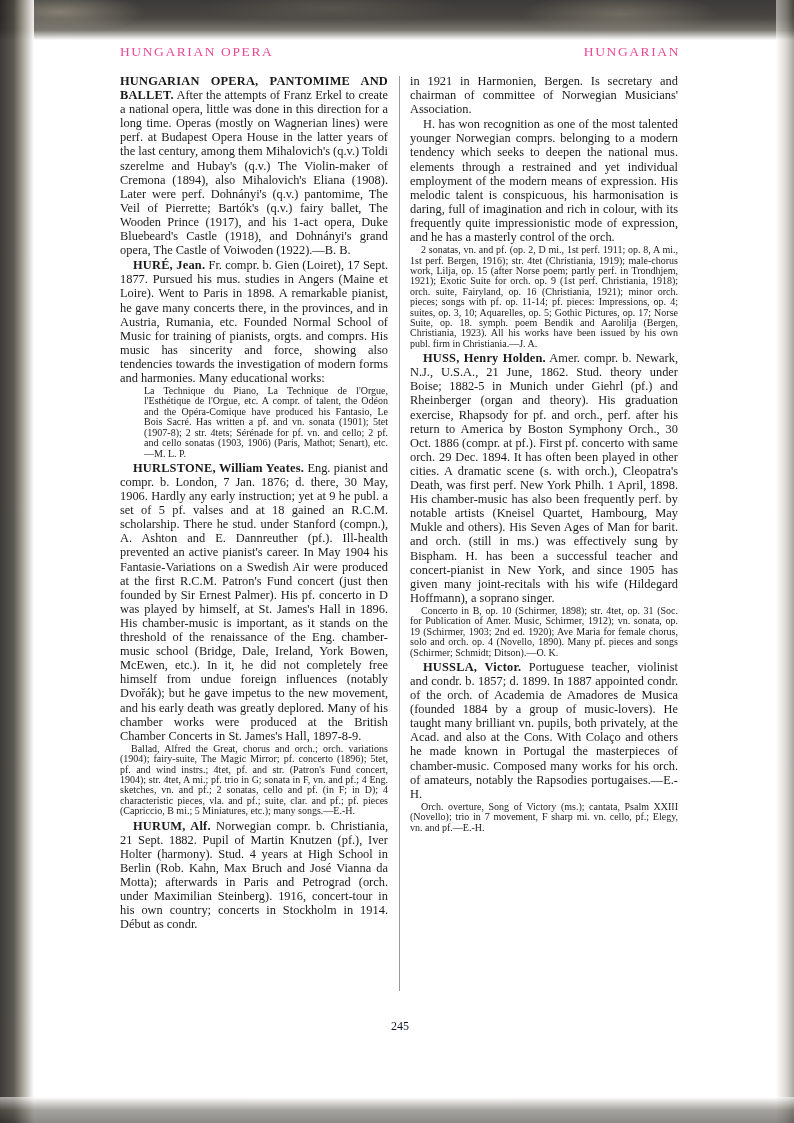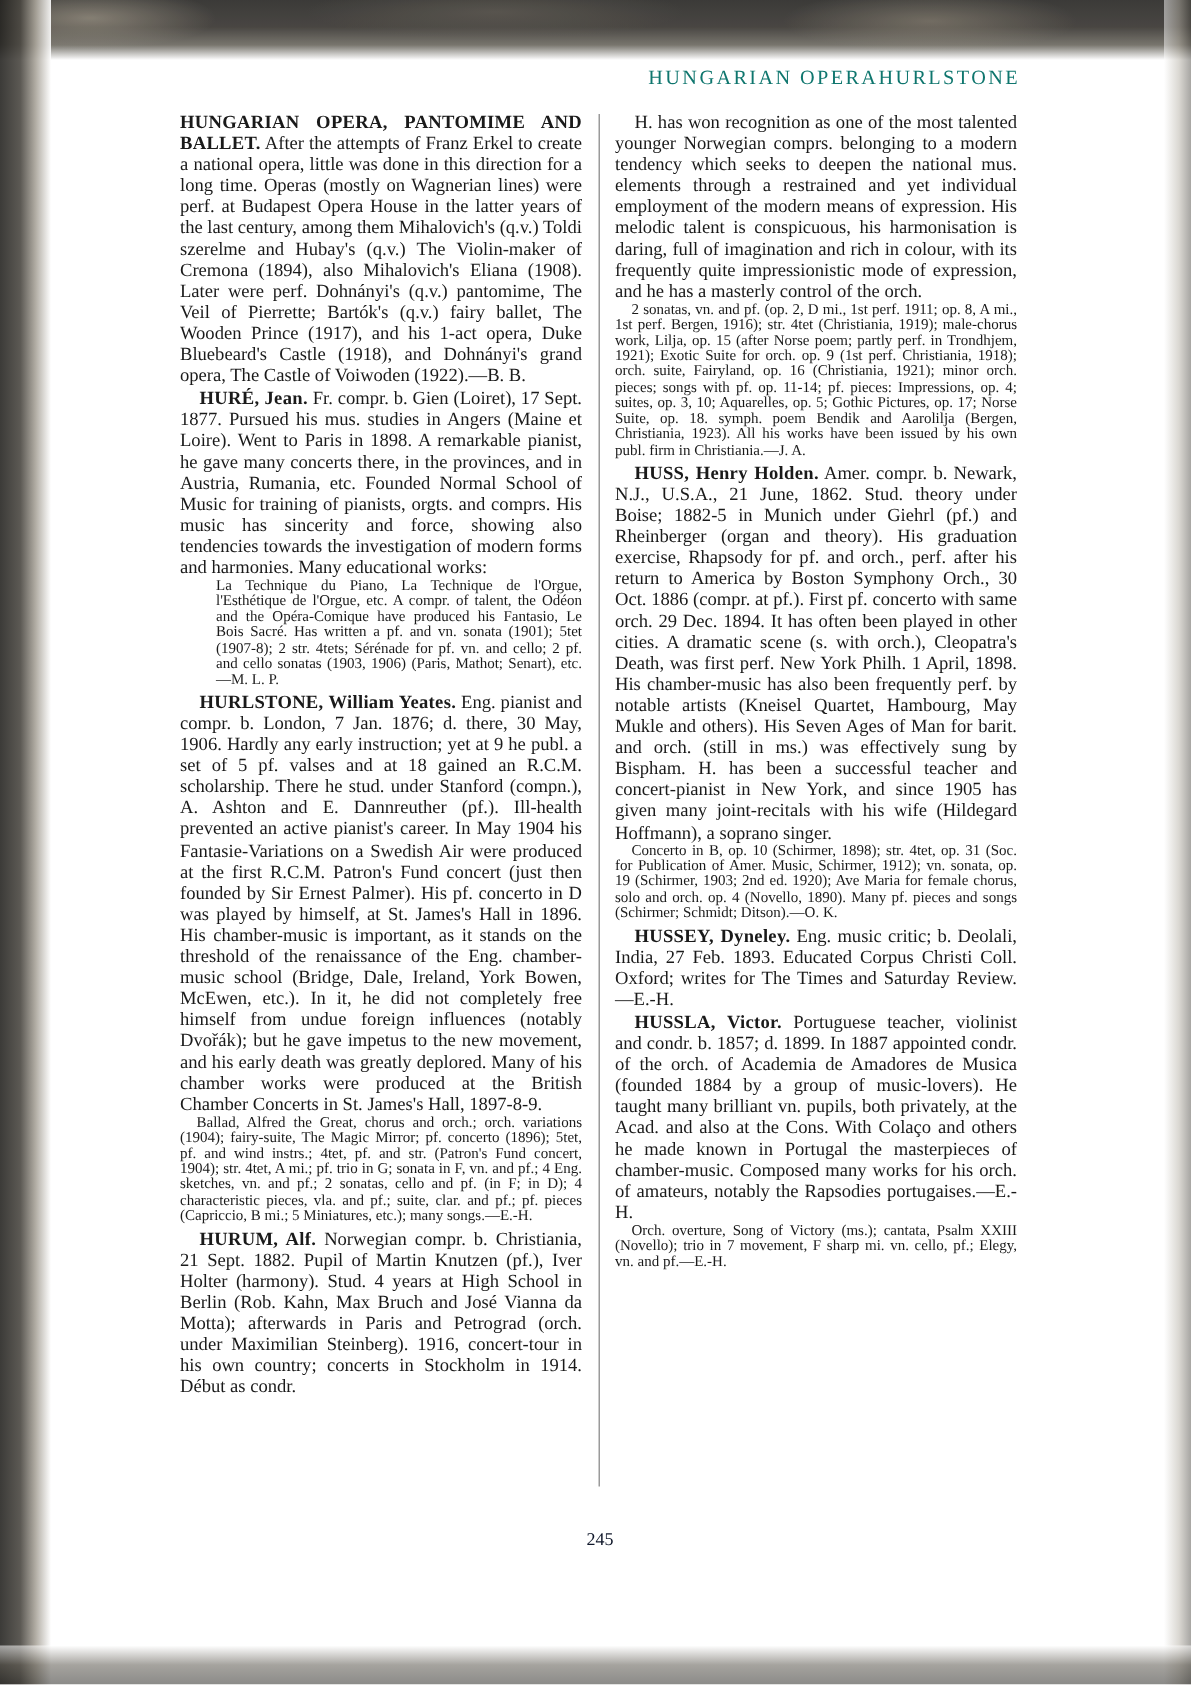--- a/index.html
+++ b/index.html
@@ -60,24 +60,24 @@
     position: absolute;
     left: 120px;
     top: 44px;
     width: 560px;
     height: 1020px;
   }
 
   
   .running-head {
     display: flex;
-    justify-content: flex-end;
+    justify-content: space-between;
     font-size: 13.5px;
     letter-spacing: 1.6px;
-    color: #0f766e;
+    color: #ec4899;
     margin-bottom: 14px;
     font-variant: small-caps;
   }
   .running-head span { white-space: nowrap; }
 
   .columns {
     display: flex;
     gap: 22px;
     position: relative;
   }
@@ -135,21 +135,21 @@
 
 <div class="scan-edge-top"></div>
 <div class="scan-edge-left"></div>
 <div class="scan-edge-right"></div>
 <div class="scan-edge-bottom"></div>
 
 <div class="page">
 
   <div class="running-head">
     <span>HUNGARIAN OPERA</span>
-    <span>HURLSTONE</span>
+    <span>HUNGARIAN</span>
   </div>
 
   <div class="columns">
     <div class="rule"></div>
 
     <div class="col">
 
       <p class="entry first"><span class="hw">HUNGARIAN OPERA, PANTOMIME AND BALLET.</span><span> After the attempts of Franz Erkel to create a national opera, little was done in this direction for a long time. Operas (mostly on Wagnerian lines) were perf. at Budapest Opera House in the latter years of the last century, among them Mihalovich's (q.v.) Toldi szerelme and Hubay's (q.v.) The Violin-maker of Cremona (1894), also Mihalovich's Eliana (1908). Later were perf. Dohnányi's (q.v.) pantomime, The Veil of Pierrette; Bartók's (q.v.) fairy ballet, The Wooden Prince (1917), and his 1-act opera, Duke Bluebeard's Castle (1918), and Dohnányi's grand opera, The Castle of Voiwoden (1922).—B. B.</span></p>
 
       <p class="entry"><span class="hw">HURÉ, Jean.</span><span> Fr. compr. b. Gien (Loiret), 17 Sept. 1877. Pursued his mus. studies in Angers (Maine et Loire). Went to Paris in 1898. A remarkable pianist, he gave many concerts there, in the provinces, and in Austria, Rumania, etc. Founded Normal School of Music for training of pianists, orgts. and comprs. His music has sincerity and force, showing also tendencies towards the investigation of modern forms and harmonies. Many educational works:</span></p>
@@ -157,28 +157,28 @@
 
       <p class="entry"><span class="hw">HURLSTONE, William Yeates.</span><span> Eng. pianist and compr. b. London, 7 Jan. 1876; d. there, 30 May, 1906. Hardly any early instruction; yet at 9 he publ. a set of 5 pf. valses and at 18 gained an R.C.M. scholarship. There he stud. under Stanford (compn.), A. Ashton and E. Dannreuther (pf.). Ill-health prevented an active pianist's career. In May 1904 his Fantasie-Variations on a Swedish Air were produced at the first R.C.M. Patron's Fund concert (just then founded by Sir Ernest Palmer). His pf. concerto in D was played by himself, at St. James's Hall in 1896. His chamber-music is important, as it stands on the threshold of the renaissance of the Eng. chamber-music school (Bridge, Dale, Ireland, York Bowen, McEwen, etc.). In it, he did not completely free himself from undue foreign influences (notably Dvořák); but he gave impetus to the new movement, and his early death was greatly deplored. Many of his chamber works were produced at the British Chamber Concerts in St. James's Hall, 1897-8-9.</span></p>
       <p class="works">Ballad, Alfred the Great, chorus and orch.; orch. variations (1904); fairy-suite, The Magic Mirror; pf. concerto (1896); 5tet, pf. and wind instrs.; 4tet, pf. and str. (Patron's Fund concert, 1904); str. 4tet, A mi.; pf. trio in G; sonata in F, vn. and pf.; 4 Eng. sketches, vn. and pf.; 2 sonatas, cello and pf. (in F; in D); 4 characteristic pieces, vla. and pf.; suite, clar. and pf.; pf. pieces (Capriccio, B mi.; 5 Miniatures, etc.); many songs.—E.-H.</p>
 
       <p class="entry"><span class="hw">HURUM, Alf.</span><span> Norwegian compr. b. Christiania, 21 Sept. 1882. Pupil of Martin Knutzen (pf.), Iver Holter (harmony). Stud. 4 years at High School in Berlin (Rob. Kahn, Max Bruch and José Vianna da Motta); afterwards in Paris and Petrograd (orch. under Maximilian Steinberg). 1916, concert-tour in his own country; concerts in Stockholm in 1914. Début as condr.</span></p>
 
     </div>
 
     <div class="col">
 
+      <p class="entry first">in 1921 in Harmonien, Bergen. Is secretary and chairman of committee of Norwegian Musicians' Association.</p>
 
       <p class="entry">H. has won recognition as one of the most talented younger Norwegian comprs. belonging to a modern tendency which seeks to deepen the national mus. elements through a restrained and yet individual employment of the modern means of expression. His melodic talent is conspicuous, his harmonisation is daring, full of imagination and rich in colour, with its frequently quite impressionistic mode of expression, and he has a masterly control of the orch.</p>
       <p class="works">2 sonatas, vn. and pf. (op. 2, D mi., 1st perf. 1911; op. 8, A mi., 1st perf. Bergen, 1916); str. 4tet (Christiania, 1919); male-chorus work, Lilja, op. 15 (after Norse poem; partly perf. in Trondhjem, 1921); Exotic Suite for orch. op. 9 (1st perf. Christiania, 1918); orch. suite, Fairyland, op. 16 (Christiania, 1921); minor orch. pieces; songs with pf. op. 11-14; pf. pieces: Impressions, op. 4; suites, op. 3, 10; Aquarelles, op. 5; Gothic Pictures, op. 17; Norse Suite, op. 18. symph. poem Bendik and Aarolilja (Bergen, Christiania, 1923). All his works have been issued by his own publ. firm in Christiania.—J. A.</p>
 
       <p class="entry"><span class="hw">HUSS, Henry Holden.</span><span> Amer. compr. b. Newark, N.J., U.S.A., 21 June, 1862. Stud. theory under Boise; 1882-5 in Munich under Giehrl (pf.) and Rheinberger (organ and theory). His graduation exercise, Rhapsody for pf. and orch., perf. after his return to America by Boston Symphony Orch., 30 Oct. 1886 (compr. at pf.). First pf. concerto with same orch. 29 Dec. 1894. It has often been played in other cities. A dramatic scene (s. with orch.), Cleopatra's Death, was first perf. New York Philh. 1 April, 1898. His chamber-music has also been frequently perf. by notable artists (Kneisel Quartet, Hambourg, May Mukle and others). His Seven Ages of Man for barit. and orch. (still in ms.) was effectively sung by Bispham. H. has been a successful teacher and concert-pianist in New York, and since 1905 has given many joint-recitals with his wife (Hildegard Hoffmann), a soprano singer.</span></p>
       <p class="works">Concerto in B, op. 10 (Schirmer, 1898); str. 4tet, op. 31 (Soc. for Publication of Amer. Music, Schirmer, 1912); vn. sonata, op. 19 (Schirmer, 1903; 2nd ed. 1920); Ave Maria for female chorus, solo and orch. op. 4 (Novello, 1890). Many pf. pieces and songs (Schirmer; Schmidt; Ditson).—O. K.</p>
 
-      <p class="entry"><span class="hw">HUSSEY, Dyneley.</span><span> Eng. music critic; b. Deolali, India, 27 Feb. 1893. Educated Corpus Christi Coll. Oxford; writes for The Times and Saturday Review.—E.-H.</span></p>
 
       <p class="entry"><span class="hw">HUSSLA, Victor.</span><span> Portuguese teacher, violinist and condr. b. 1857; d. 1899. In 1887 appointed condr. of the orch. of Academia de Amadores de Musica (founded 1884 by a group of music-lovers). He taught many brilliant vn. pupils, both privately, at the Acad. and also at the Cons. With Colaço and others he made known in Portugal the masterpieces of chamber-music. Composed many works for his orch. of amateurs, notably the Rapsodies portugaises.—E.-H.</span></p>
 
       <p class="works">Orch. overture, Song of Victory (ms.); cantata, Psalm XXIII (Novello); trio in 7 movement, F sharp mi. vn. cello, pf.; Elegy, vn. and pf.—E.-H.</p>
 
     </div>
   </div>
 
   <div class="folio">245</div>
 

